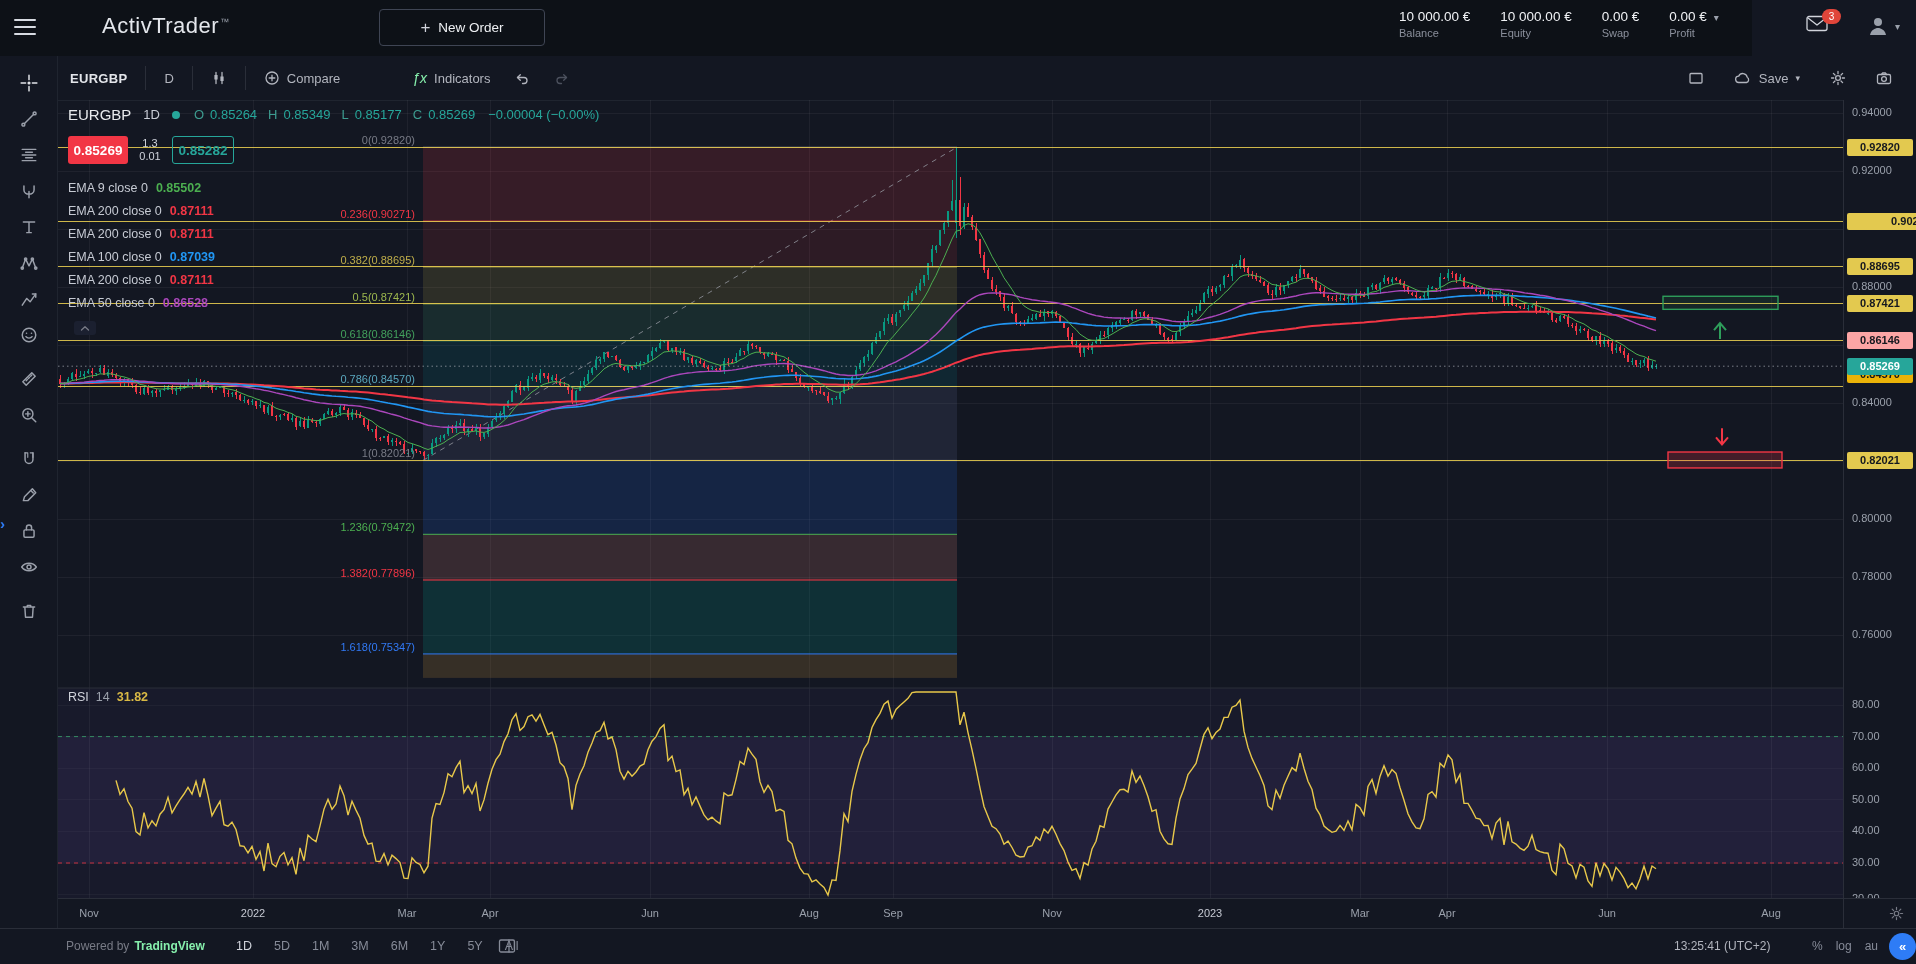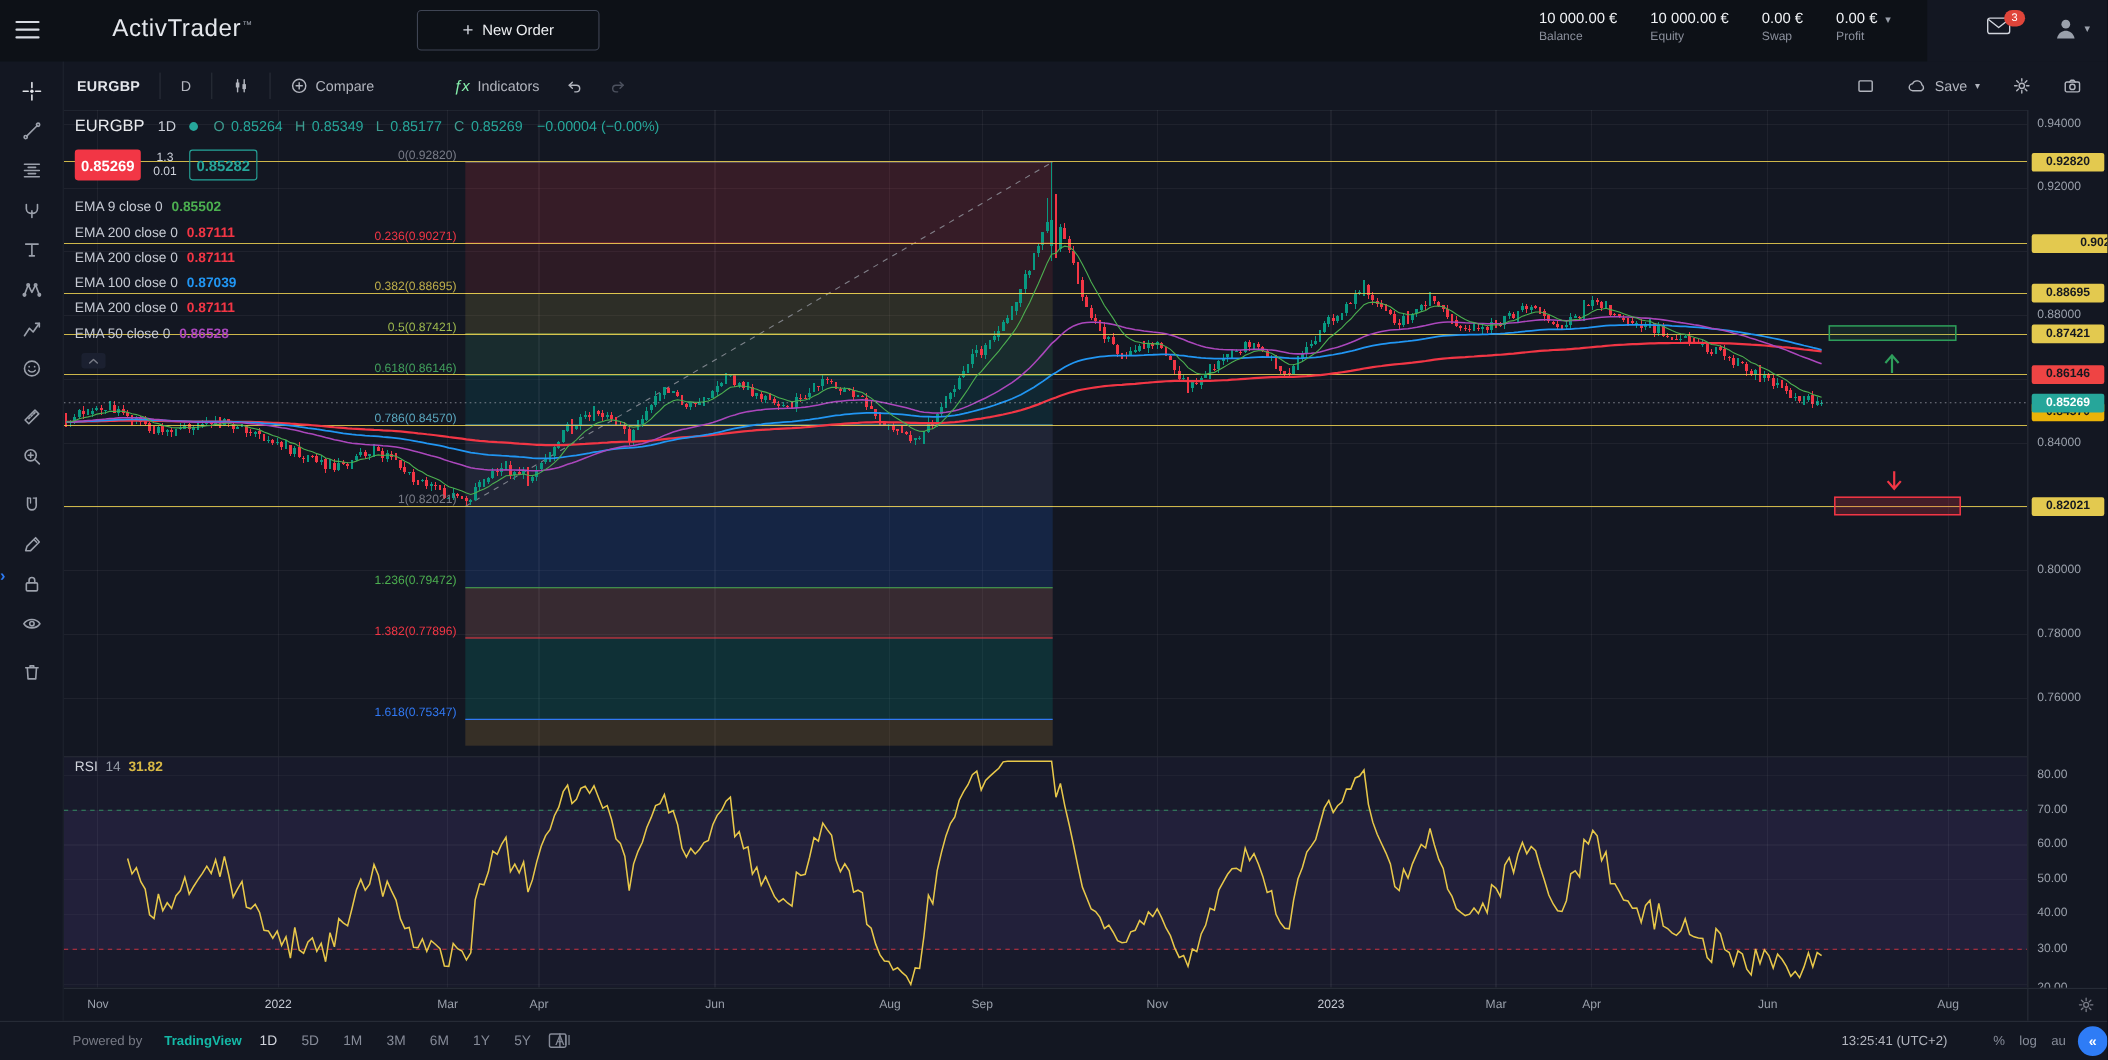--- a/index.html
+++ b/index.html
@@ -77,21 +77,21 @@
   .pbox.cur{color:#ffffff;}
   
   #time-axis{position:absolute;left:58px;top:898px;width:1785px;height:30px;background:#131722;border-top:1px solid #2a2e39;cursor:ew-resize;}
   .tlabel{position:absolute;top:8px;font-size:11px;color:#9aa0ab;transform:translateX(-50%);white-space:nowrap;}
   .tlabel.year{color:#c6cad3;}
   #axis-corner{position:absolute;left:1843px;top:898px;width:73px;height:30px;background:#131722;border-top:1px solid #2a2e39;border-left:1px solid #2a2e39;box-sizing:border-box;}
   #corner-gear{position:absolute;right:12px;top:7px;width:15px;height:15px;color:#787b86;cursor:pointer;}
   
   #bottombar{position:absolute;left:0;top:928px;width:1916px;height:36px;background:#131722;border-top:1px solid #2a2e39;box-sizing:border-box;}
   #powered{position:absolute;left:66px;top:10px;font-size:12px;color:#787b86;}
-  #powered a{color:#14b8a6;font-weight:600;text-decoration:none;margin-left:20px;cursor:pointer;}
+  #powered a{color:#86efac;font-weight:600;text-decoration:none;margin-left:5px;cursor:pointer;}
   #ranges{position:absolute;left:236px;top:10px;display:flex;gap:22px;font-size:12.5px;color:#868b98;}
   .range-btn{cursor:pointer;}
   .range-btn.active{color:#d1d4dc;}
   #popup-btn{position:absolute;left:498px;top:9px;width:18px;height:16px;color:#868b98;cursor:pointer;}
   #clock{position:absolute;left:1674px;top:10px;font-size:12px;color:#b2b5be;}
   #scale-modes{position:absolute;left:1812px;top:10px;display:flex;gap:13px;font-size:12px;color:#868b98;}
   #fab{position:absolute;left:1889px;top:933px;width:27px;height:27px;border-radius:50%;background:#2e7cf6;color:#fff;
     font-size:13px;font-weight:700;display:flex;align-items:center;justify-content:center;cursor:pointer;z-index:40;}
 </style>
 </head>
@@ -1289,21 +1289,21 @@
       <div class="ptick" style="top: 629.6px;">70.00</div>
       <div class="ptick" style="top: 661.2px;">60.00</div>
       <div class="ptick" style="top: 692.8px;">50.00</div>
       <div class="ptick" style="top: 724.4px;">40.00</div>
       <div class="ptick" style="top: 756px;">30.00</div>
       <div class="ptick" style="top: 792px;">20.00</div>
       <div class="pbox" style="top: 38.72px; background: rgb(227, 201, 79);">0.92820</div>
       <div class="pbox" style="top: 112.641px; background: rgb(227, 201, 79); padding-left: 31px;">0.90271</div>
       <div class="pbox" style="top: 158.345px; background: rgb(227, 201, 79);">0.88695</div>
       <div class="pbox" style="top: 195.291px; background: rgb(227, 201, 79);">0.87421</div>
-      <div class="pbox" style="top: 232.266px; background: #ef4444;">0.86146</div>
+      <div class="pbox" style="top: 232.266px; background: #fca5a5;">0.86146</div>
       <div class="pbox" style="top: 266px; background: #eab308;">0.84570</div>
       <div class="pbox" style="top: 351.891px; background: rgb(227, 201, 79);">0.82021</div>
       <div class="pbox cur" style="top: 257.699px; background: rgb(38, 166, 154);">0.85269</div>
     </div>
   <div id="time-axis">
       <div class="tlabel" style="left: 31px;">Nov</div>
       <div class="tlabel year" style="left: 195px;">2022</div>
       <div class="tlabel" style="left: 349px;">Mar</div>
       <div class="tlabel" style="left: 432px;">Apr</div>
       <div class="tlabel" style="left: 592px;">Jun</div>

